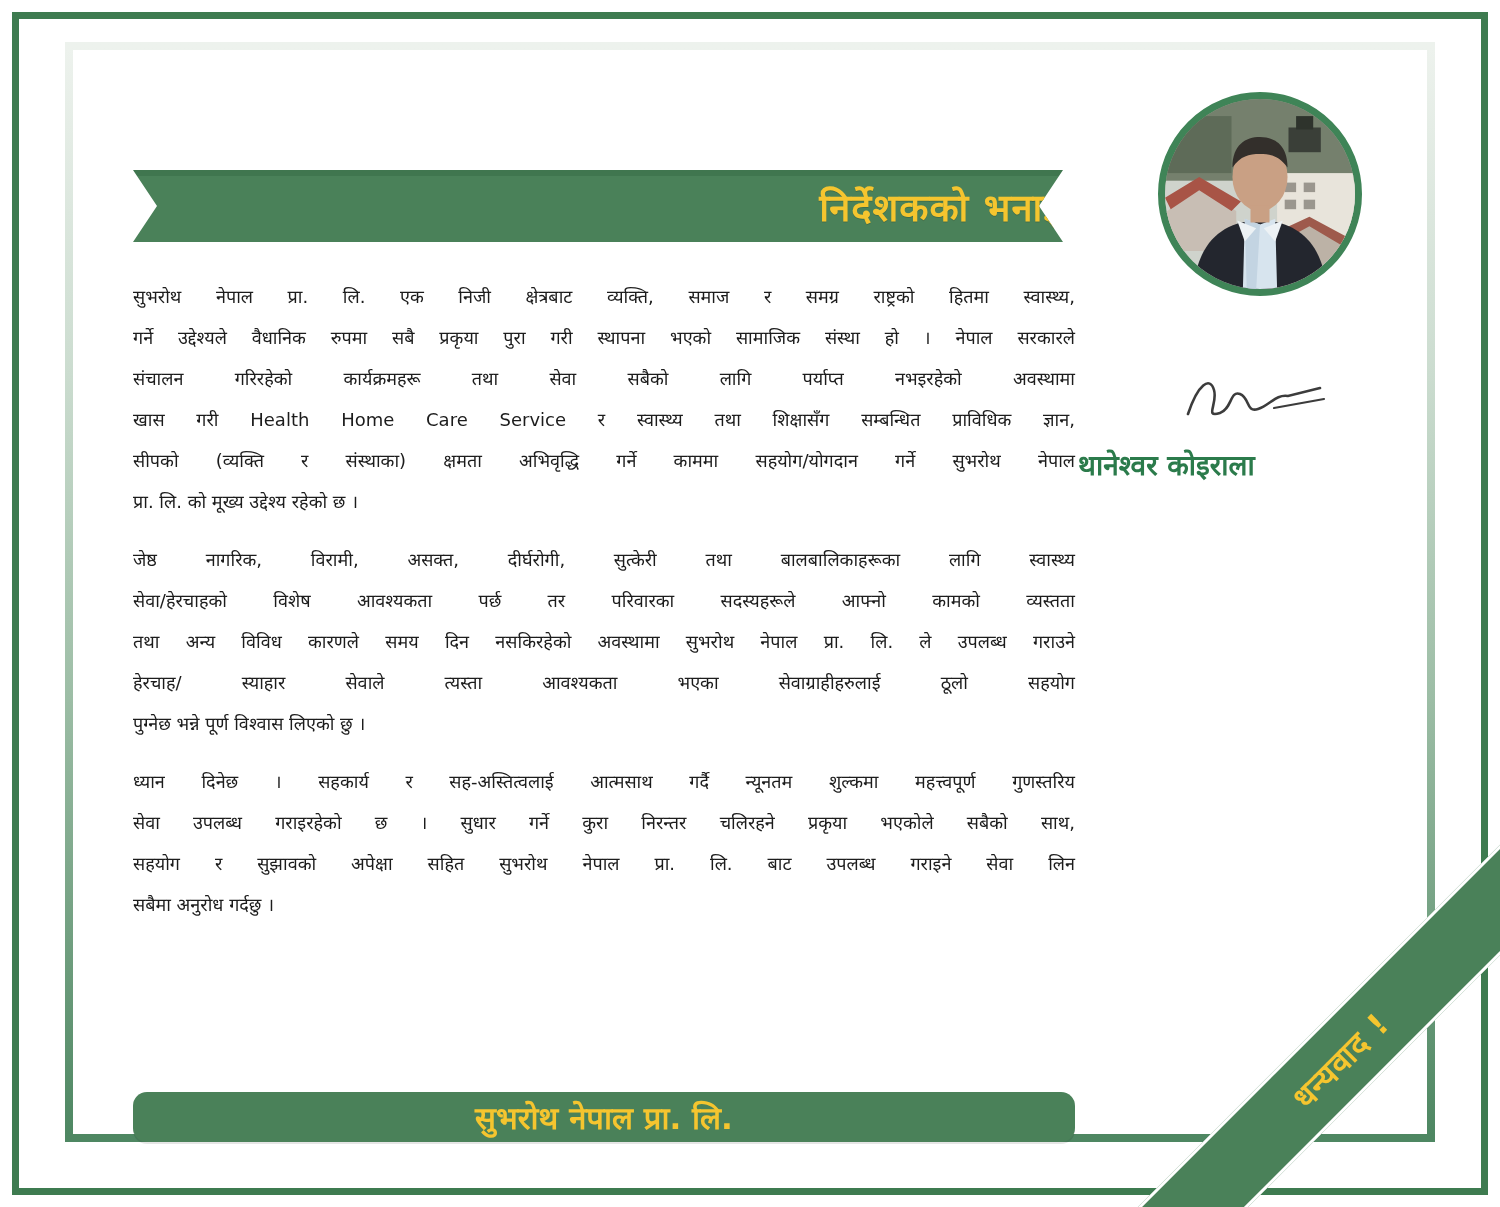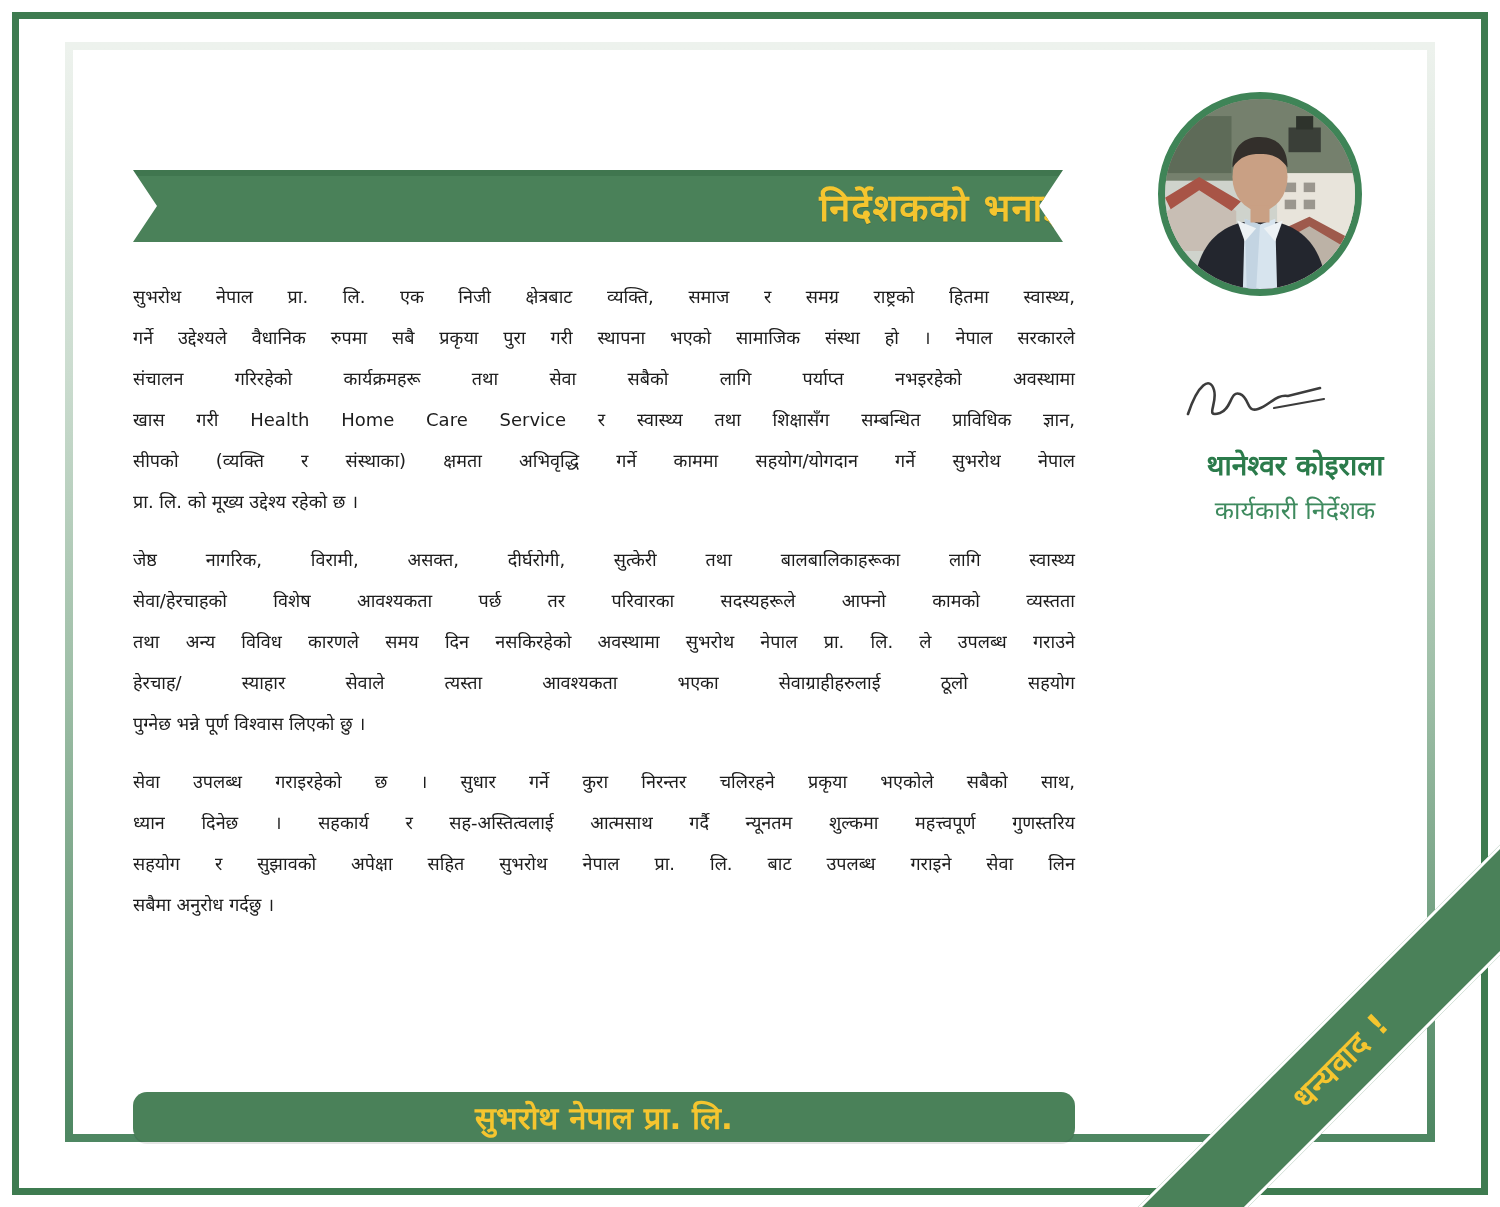--- a/index.html
+++ b/index.html
@@ -34,21 +34,21 @@
   .top-ribbon .ribbon-text{
     color:var(--yellow);font-size:38px;font-weight:bold;letter-spacing:1px;
     text-shadow:0 1px 0 rgba(0,0,0,.15);
   }
   .director-photo{
     position:absolute;left:1158px;top:92px;width:190px;height:190px;
     border:7px solid #3F8457;border-radius:50%;overflow:hidden;background:#9aa894;
   }
   .director-photo svg{display:block;width:100%;height:100%;}
   .signature{position:absolute;left:1178px;top:372px;width:156px;height:58px;}
-  .director-block{position:absolute;left:1130px;top:448px;width:330px;text-align:center;}
+  .director-block{position:absolute;left:1078px;top:448px;width:330px;text-align:left;}
   .director-name{color:var(--name-green);font-size:28px;font-weight:bold;line-height:1.3;}
   .director-title{color:var(--title-green);font-size:25px;margin-top:8px;}
   .body-text{position:absolute;left:133px;top:276px;width:942px;}
   .paragraph{margin:0 0 17px 0;}
   .paragraph:last-child{margin-bottom:0;}
   .text-line{
     font-size:18px;line-height:41px;height:41px;white-space:nowrap;
     text-align:justify;text-align-last:justify;overflow:visible;
   }
   .paragraph .text-line:last-child{text-align-last:left;}
@@ -105,42 +105,41 @@
     </svg>
   </div>
 
   <svg class="signature" viewBox="0 0 156 58">
     <path d="M10,42 C20,12 32,4 36,18 C40,32 26,46 42,41 C54,37 52,18 62,22 C72,26 68,41 80,37 C92,33 98,22 110,24 L142,16" fill="none" stroke="#3C3C3C" stroke-width="2.6" stroke-linecap="round"></path>
     <path d="M96,36 L146,27" fill="none" stroke="#3C3C3C" stroke-width="2.2" stroke-linecap="round"></path>
   </svg>
 
   <div class="director-block">
     <div class="director-name">थानेश्वर कोइराला</div>
-    <div class="director-title">कार्यकारी निर्देशक</div>
   </div>
 
   <div class="body-text">
     <div class="paragraph">
       <div class="text-line">सुभरोथ नेपाल प्रा. लि. एक निजी क्षेत्रबाट व्यक्ति, समाज र समग्र राष्ट्रको हितमा स्वास्थ्य,</div>
       <div class="text-line">गर्ने उद्देश्यले वैधानिक रुपमा सबै प्रकृया पुरा गरी स्थापना भएको सामाजिक संस्था हो । नेपाल सरकारले</div>
       <div class="text-line">संचालन गरिरहेको कार्यक्रमहरू तथा सेवा सबैको लागि पर्याप्त नभइरहेको अवस्थामा</div>
       <div class="text-line">खास गरी Health Home Care Service र स्वास्थ्य तथा शिक्षासँग सम्बन्धित प्राविधिक ज्ञान,</div>
       <div class="text-line">सीपको (व्यक्ति र संस्थाका) क्षमता अभिवृद्धि गर्ने काममा सहयोग/योगदान गर्ने सुभरोथ नेपाल</div>
       <div class="text-line">प्रा. लि. को मूख्य उद्देश्य रहेको छ ।</div>
     </div>
     <div class="paragraph">
       <div class="text-line">जेष्ठ नागरिक, विरामी, असक्त, दीर्घरोगी, सुत्केरी तथा बालबालिकाहरूका लागि स्वास्थ्य</div>
       <div class="text-line">सेवा/हेरचाहको विशेष आवश्यकता पर्छ तर परिवारका सदस्यहरूले आफ्नो कामको व्यस्तता</div>
       <div class="text-line">तथा अन्य विविध कारणले समय दिन नसकिरहेको अवस्थामा सुभरोथ नेपाल प्रा. लि. ले उपलब्ध गराउने</div>
       <div class="text-line">हेरचाह/ स्याहार सेवाले त्यस्ता आवश्यकता भएका सेवाग्राहीहरुलाई ठूलो सहयोग</div>
       <div class="text-line">पुग्नेछ भन्ने पूर्ण विश्वास लिएको छु ।</div>
     </div>
     <div class="paragraph">
+      <div class="text-line">ध्यान दिनेछ । सहकार्य र सह-अस्तित्वलाई आत्मसाथ गर्दै न्यूनतम शुल्कमा महत्त्वपूर्ण गुणस्तरिय</div>
       <div class="text-line">सेवा उपलब्ध गराइरहेको छ । सुधार गर्ने कुरा निरन्तर चलिरहने प्रकृया भएकोले सबैको साथ,</div>
-      <div class="text-line">ध्यान दिनेछ । सहकार्य र सह-अस्तित्वलाई आत्मसाथ गर्दै न्यूनतम शुल्कमा महत्त्वपूर्ण गुणस्तरिय</div>
       <div class="text-line">सहयोग र सुझावको अपेक्षा सहित सुभरोथ नेपाल प्रा. लि. बाट उपलब्ध गराइने सेवा लिन</div>
       <div class="text-line">सबैमा अनुरोध गर्दछु ।</div>
     </div>
   </div>
 
   <div class="footer-banner">
     <span class="banner-text">सुभरोथ नेपाल प्रा. लि.</span>
   </div>
 
   <div class="thanks-ribbon">

